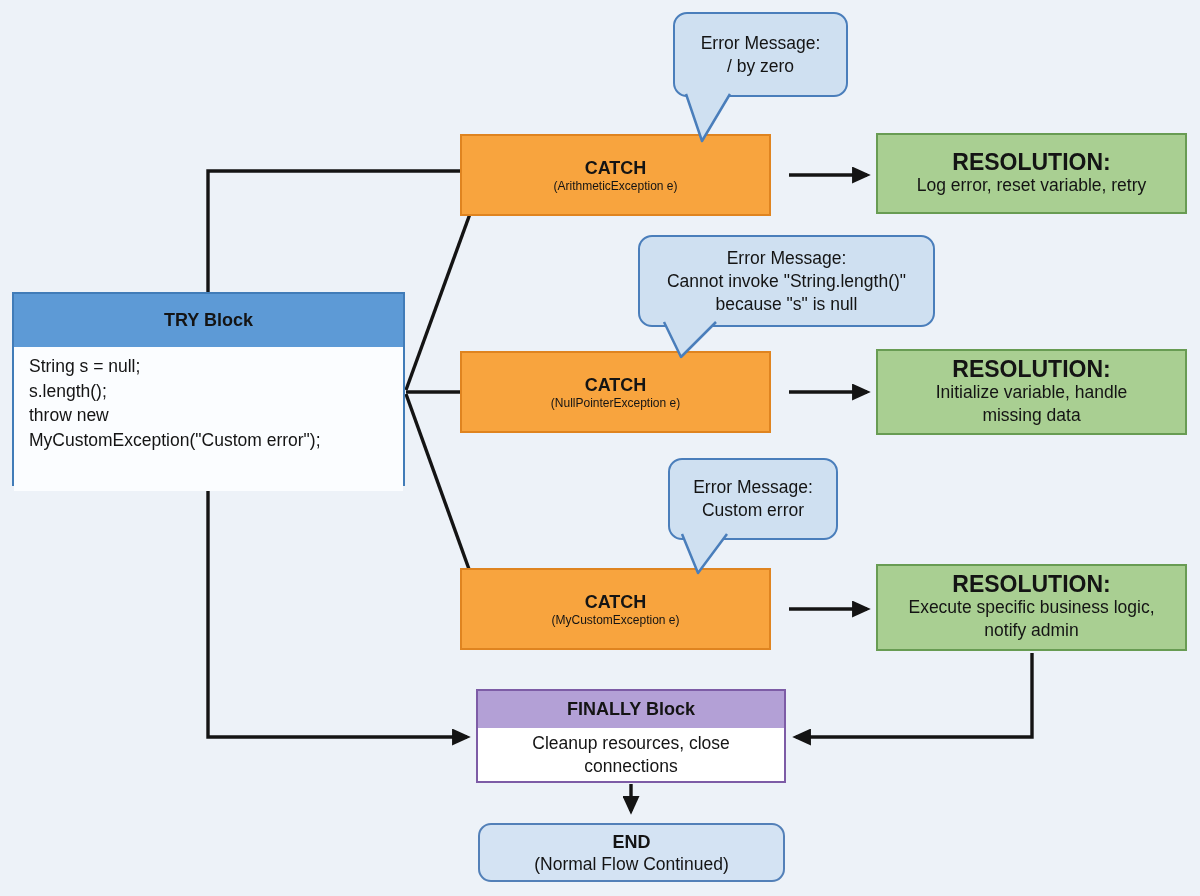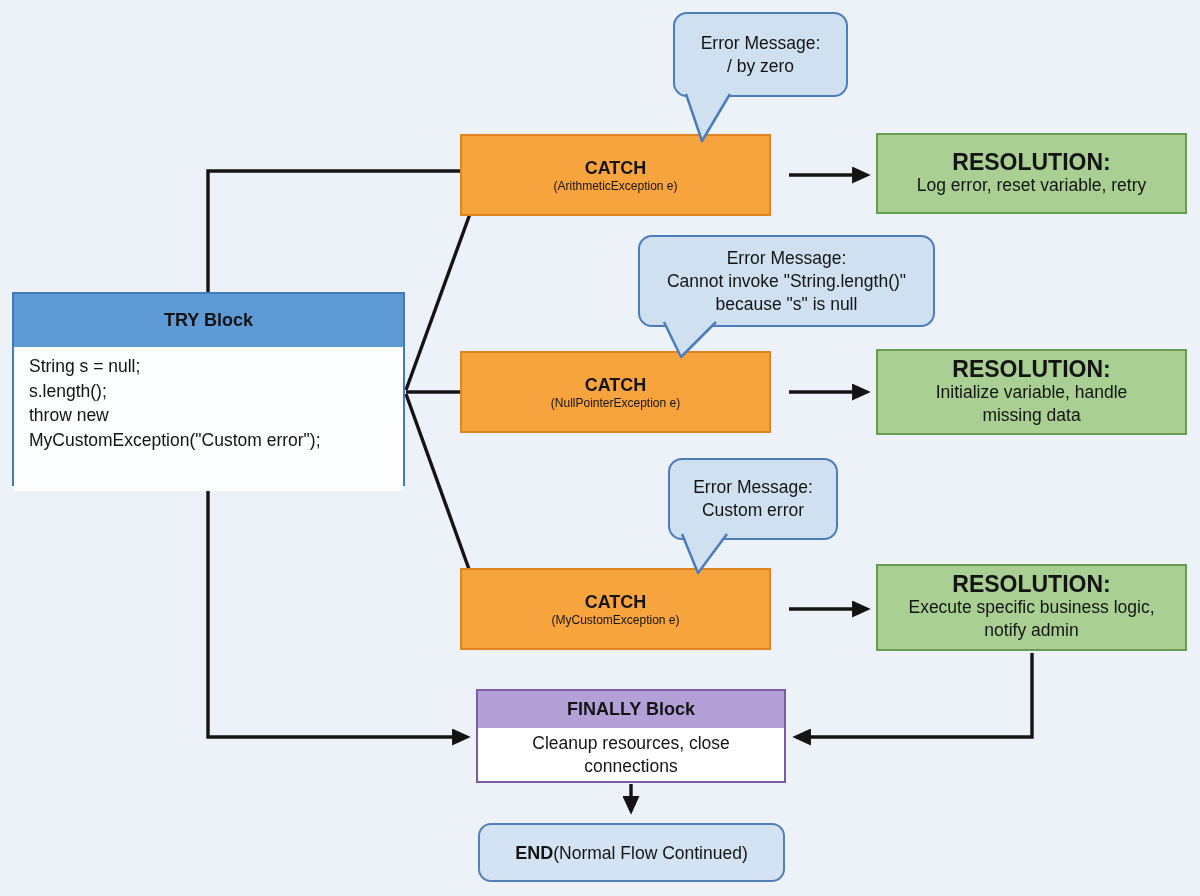--- a/index.html
+++ b/index.html
@@ -47,21 +47,21 @@
 
   
   .finally{left:476px;top:689px;width:310px;height:94px;border:2.5px solid var(--finally-border);}
   .finally-header{height:37px;background:var(--finally-header-fill);display:flex;align-items:center;justify-content:center;
     font-weight:bold;font-size:18px;}
   .finally-body{background:#ffffff;height:calc(100% - 37px);display:flex;flex-direction:column;align-items:center;
     justify-content:center;text-align:center;font-size:17.5px;line-height:23px;}
 
   
   .end{left:478px;top:823px;width:307px;height:59px;background:var(--end-fill);border:2.5px solid var(--end-border);
-    border-radius:13px;display:flex;flex-direction:row;align-items:center;justify-content:center;text-align:center;line-height:22px;}
+    border-radius:13px;display:flex;flex-direction:column;align-items:center;justify-content:center;text-align:center;line-height:22px;}
   .end-title{font-weight:bold;font-size:18px;}
   .end-sub{font-size:17.5px;}
 </style>
 </head>
 <body>
 
 <div class="canvas">
 
   <svg id="arrows" class="layer" viewBox="0 0 1200 896">
     <defs>

